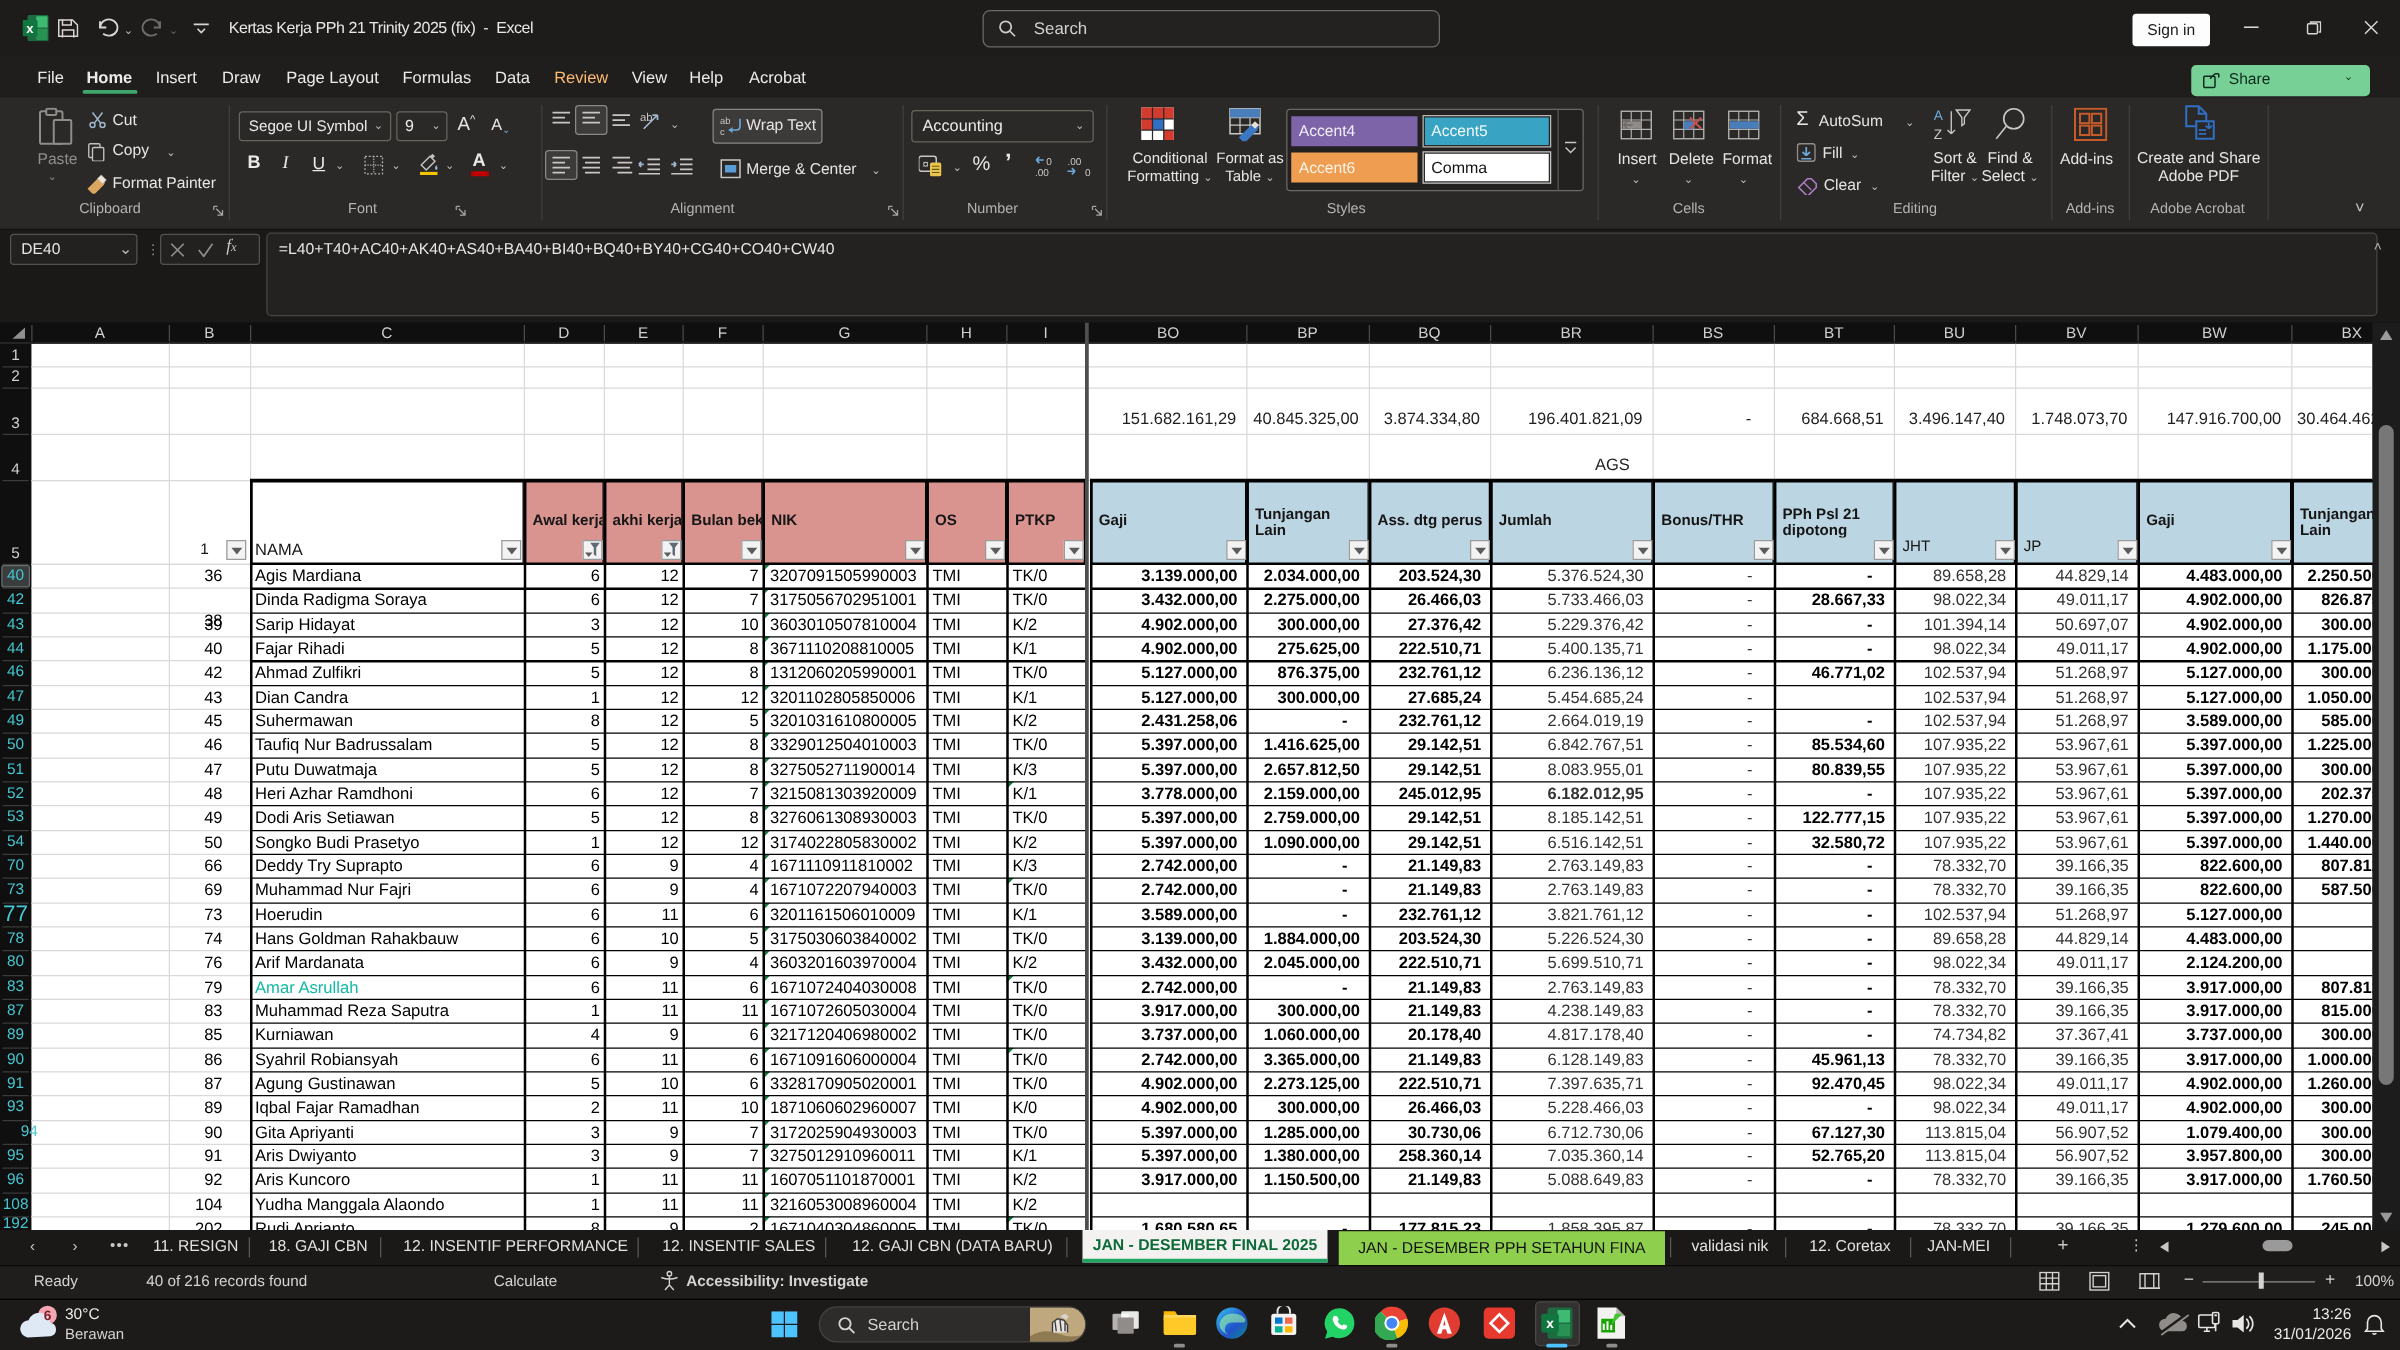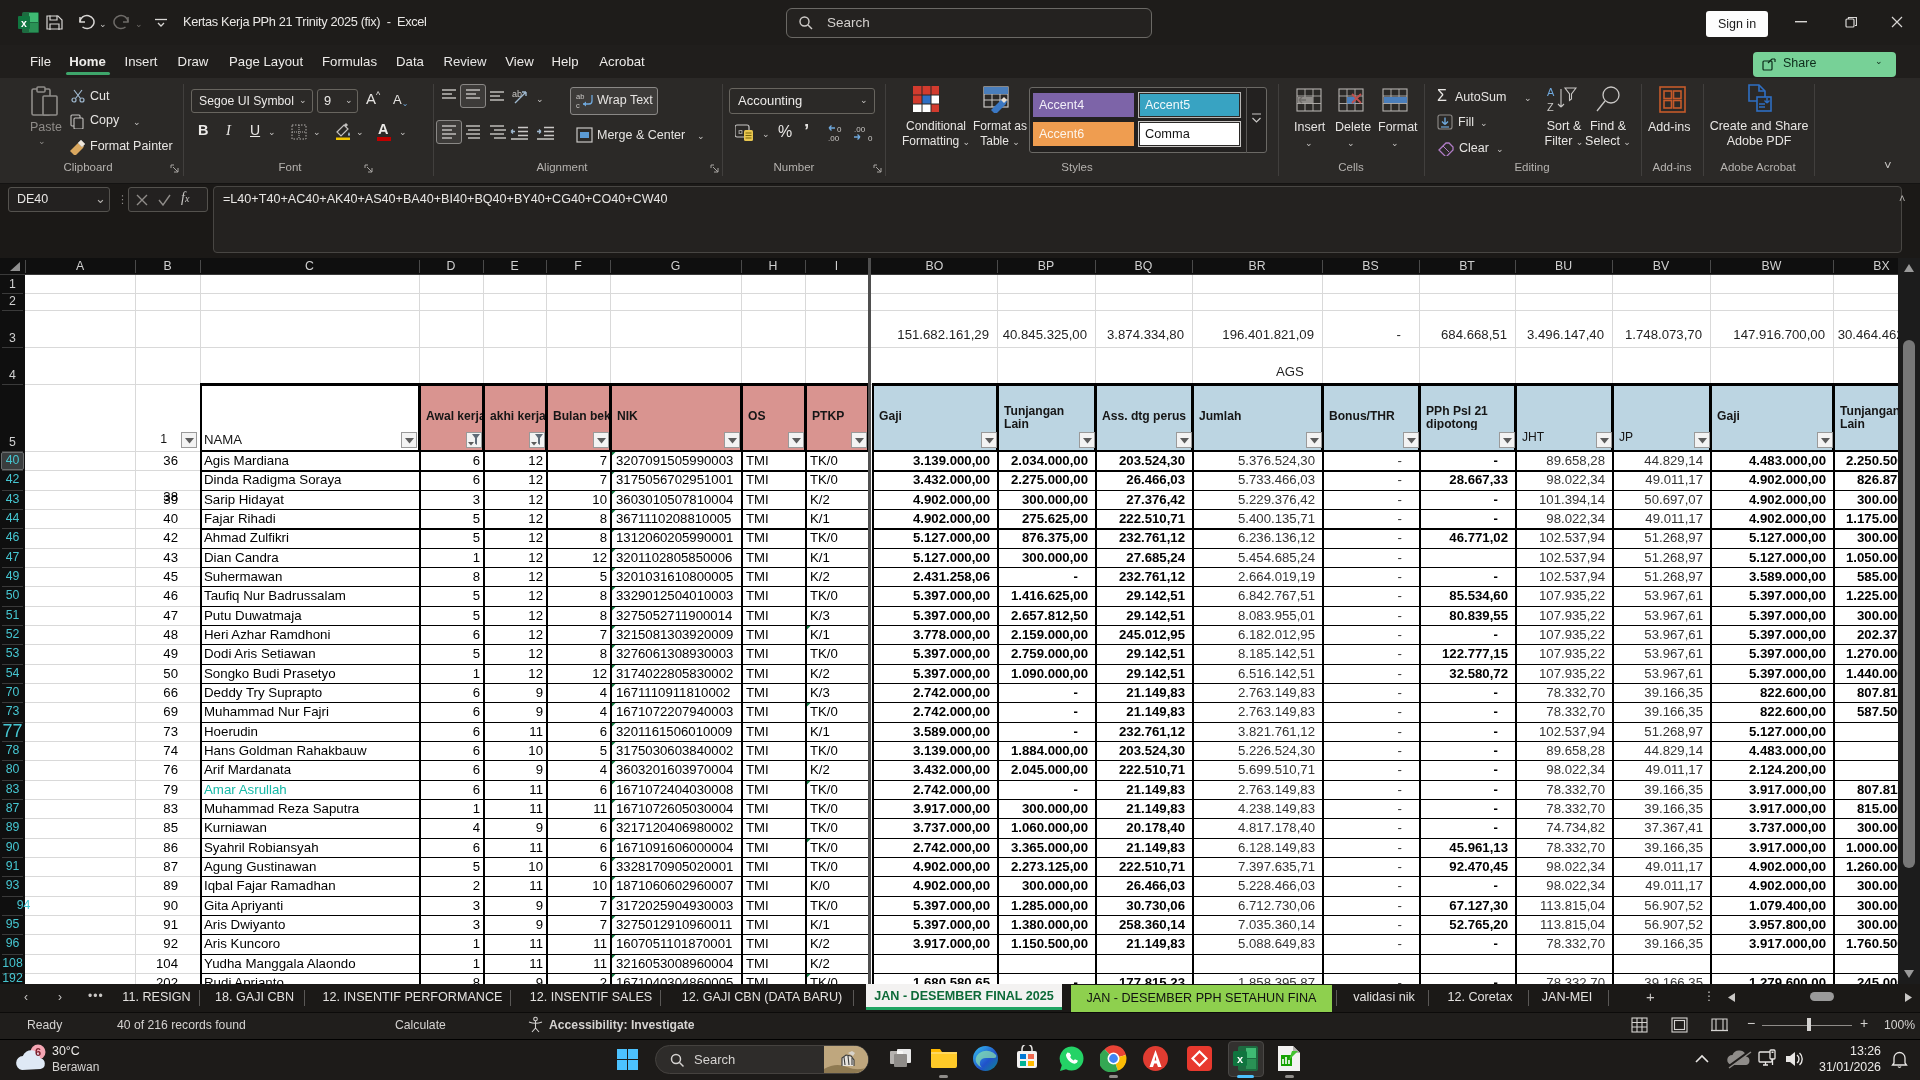--- a/index.html
+++ b/index.html
@@ -61,21 +61,21 @@
 <svg class="ab" style="left:1891px;top:16px" width="12" height="12" viewBox="0 0 12 12" stroke="#d8d6d4" stroke-width="1.2">
       <path d="M1 1 l10 10 M11 1 l-10 10"></path>
     </svg>
 <div class="ab" style="left:23px;top:54px;width:35px;color:#edebe9;font-size:13.2px;text-align:center;white-space:nowrap">File</div>
 <div class="ab" style="left:68px;top:54px;width:39px;font-weight:bold;color:#edebe9;font-size:13.2px;text-align:center;white-space:nowrap">Home</div>
 <div class="ab" style="left:124px;top:54px;width:34px;color:#edebe9;font-size:13.2px;text-align:center;white-space:nowrap">Insert</div>
 <div class="ab" style="left:177px;top:54px;width:32px;color:#edebe9;font-size:13.2px;text-align:center;white-space:nowrap">Draw</div>
 <div class="ab" style="left:229px;top:54px;width:74px;color:#edebe9;font-size:13.2px;text-align:center;white-space:nowrap">Page Layout</div>
 <div class="ab" style="left:322px;top:54px;width:55px;color:#edebe9;font-size:13.2px;text-align:center;white-space:nowrap">Formulas</div>
 <div class="ab" style="left:395px;top:54px;width:30px;color:#edebe9;font-size:13.2px;text-align:center;white-space:nowrap">Data</div>
-<div class="ab" style="left:443px;top:54px;width:44px;color:#e5e5e5;font-size:13.2px;text-align:center;white-space:nowrap">Review</div>
+<div class="ab" style="left:443px;top:54px;width:44px;color:#fdba74;font-size:13.2px;text-align:center;white-space:nowrap">Review</div>
 <div class="ab" style="left:505px;top:54px;width:29px;color:#edebe9;font-size:13.2px;text-align:center;white-space:nowrap">View</div>
 <div class="ab" style="left:551px;top:54px;width:28px;color:#edebe9;font-size:13.2px;text-align:center;white-space:nowrap">Help</div>
 <div class="ab" style="left:598px;top:54px;width:48px;color:#edebe9;font-size:13.2px;text-align:center;white-space:nowrap">Acrobat</div>
 <div class="ab" style="left:66px;top:72px;width:44px;height:3px;background:#3ea66b;border-radius:2px"></div>
 <div class="ab" style="left:1753px;top:52px;width:143px;height:25px;background:#77d197;border-radius:4px;color:#0d2b1a;font-size:12.5px">
 <svg class="ab" style="left:9px;top:5px" width="15" height="15" viewBox="0 0 15 15" fill="none" stroke="#0d2b1a" stroke-width="1.2">
         <rect x="1" y="4" width="9" height="9" rx="1"></rect>
         <path d="M7 5 l4-4 M11 1 h3 m0 0 v3" transform="translate(-1,1)"></path>
       </svg>
 <span class="ab" style="left:30px;top:4px">Share</span>
@@ -839,21 +839,21 @@
 <div class="ab" style="left:610px;top:366.97px;width:131px;height:19.33px;color:#000;font-size:13.2px;line-height:19.33px;white-space:nowrap;overflow:hidden;padding-left:6px;"><svg class="ab" style="left:0;top:0" width="7" height="7" viewBox="0 0 7 7">
           <path d="M0 0 h6.5 L0 6.5 z" fill="#107c41"></path>
         </svg>3215081303920009</div>
 <div class="ab" style="left:741px;top:366.97px;width:64px;height:19.33px;color:#000;font-size:13.2px;line-height:19.33px;white-space:nowrap;overflow:hidden;padding-left:5px;">TMI</div>
 <div class="ab" style="left:805px;top:366.97px;width:63px;height:19.33px;color:#000;font-size:13.2px;line-height:19.33px;white-space:nowrap;overflow:hidden;padding-left:5px;"><svg class="ab" style="left:0;top:0" width="7" height="7" viewBox="0 0 7 7">
           <path d="M0 0 h6.5 L0 6.5 z" fill="#107c41"></path>
         </svg>K/1</div>
 <div class="ab" style="left:872px;top:366.97px;width:125px;height:19.33px;color:#000;font-size:13.2px;line-height:19.33px;white-space:nowrap;overflow:hidden;font-weight:bold;text-align:right;padding-right:7px;">3.778.000,00</div>
 <div class="ab" style="left:997px;top:366.97px;width:98px;height:19.33px;color:#000;font-size:13.2px;line-height:19.33px;white-space:nowrap;overflow:hidden;font-weight:bold;text-align:right;padding-right:7px;">2.159.000,00</div>
 <div class="ab" style="left:1095px;top:366.97px;width:97px;height:19.33px;color:#000;font-size:13.2px;line-height:19.33px;white-space:nowrap;overflow:hidden;font-weight:bold;text-align:right;padding-right:7px;">245.012,95</div>
-<div class="ab" style="left:1192px;top:366.97px;width:130px;height:19.33px;color:#333;font-size:13.2px;line-height:19.33px;white-space:nowrap;overflow:hidden;text-align:right;padding-right:7px;">6.182.012,95</div>
+<div class="ab" style="left:1192px;top:366.97px;width:130px;height:19.33px;color:#333;font-size:13.2px;line-height:19.33px;white-space:nowrap;overflow:hidden;text-align:right;padding-right:7px;font-weight:bold;">6.182.012,95</div>
 <div class="ab" style="left:1322px;top:366.97px;width:97px;height:19.33px;color:#333;font-size:13.2px;line-height:19.33px;white-space:nowrap;overflow:hidden;text-align:right;padding-right:17px;">-</div>
 <div class="ab" style="left:1419px;top:366.97px;width:96px;height:19.33px;color:#000;font-size:13.2px;line-height:19.33px;white-space:nowrap;overflow:hidden;font-weight:bold;text-align:right;padding-right:17px;">-</div>
 <div class="ab" style="left:1515px;top:366.97px;width:97px;height:19.33px;color:#333;font-size:13.2px;line-height:19.33px;white-space:nowrap;overflow:hidden;text-align:right;padding-right:7px;">107.935,22</div>
 <div class="ab" style="left:1612px;top:366.97px;width:98px;height:19.33px;color:#333;font-size:13.2px;line-height:19.33px;white-space:nowrap;overflow:hidden;text-align:right;padding-right:7px;">53.967,61</div>
 <div class="ab" style="left:1710px;top:366.97px;width:123px;height:19.33px;color:#000;font-size:13.2px;line-height:19.33px;white-space:nowrap;overflow:hidden;font-weight:bold;text-align:right;padding-right:7px;">5.397.000,00</div>
 <div class="ab" style="left:1833px;top:366.97px;width:97px;height:19.33px;color:#000;font-size:13.2px;line-height:19.33px;white-space:nowrap;overflow:hidden;font-weight:bold;text-align:right;padding-right:7px;">202.375,00</div>
 <div class="ab" style="left:135px;top:386.30px;width:43px;height:19.33px;color:#000;font-size:13.2px;line-height:19.33px;white-space:nowrap;overflow:hidden;text-align:right;padding-right:0px;">49</div>
 <div class="ab" style="left:200px;top:386.30px;width:219px;height:19.33px;color:#000;font-size:13.3px;line-height:19.33px;white-space:nowrap;overflow:hidden;padding-left:4px;">Dodi Aris Setiawan</div>
 <div class="ab" style="left:419px;top:386.30px;width:64px;height:19.33px;color:#000;font-size:13.2px;line-height:19.33px;white-space:nowrap;overflow:hidden;text-align:right;padding-right:3px;">5</div>
 <div class="ab" style="left:483px;top:386.30px;width:63px;height:19.33px;color:#000;font-size:13.2px;line-height:19.33px;white-space:nowrap;overflow:hidden;text-align:right;padding-right:3px;">12</div>

